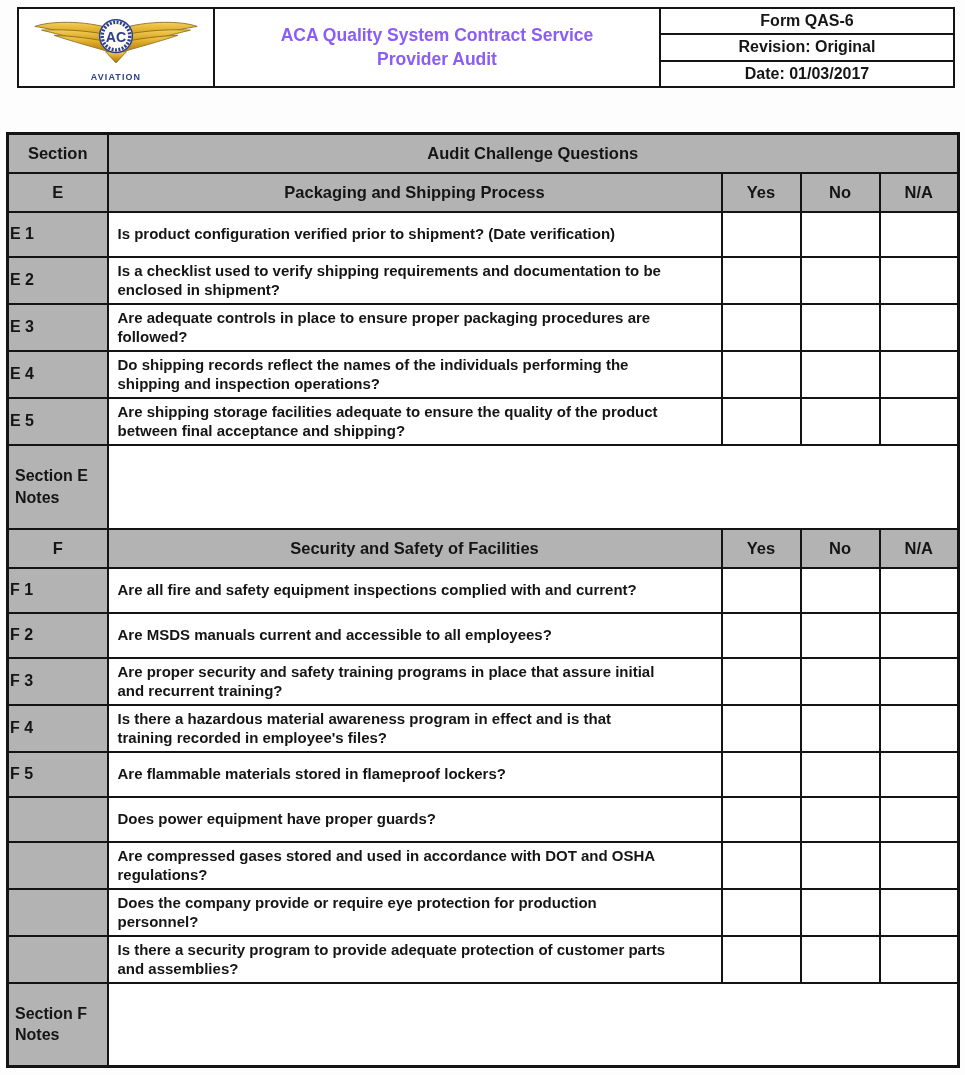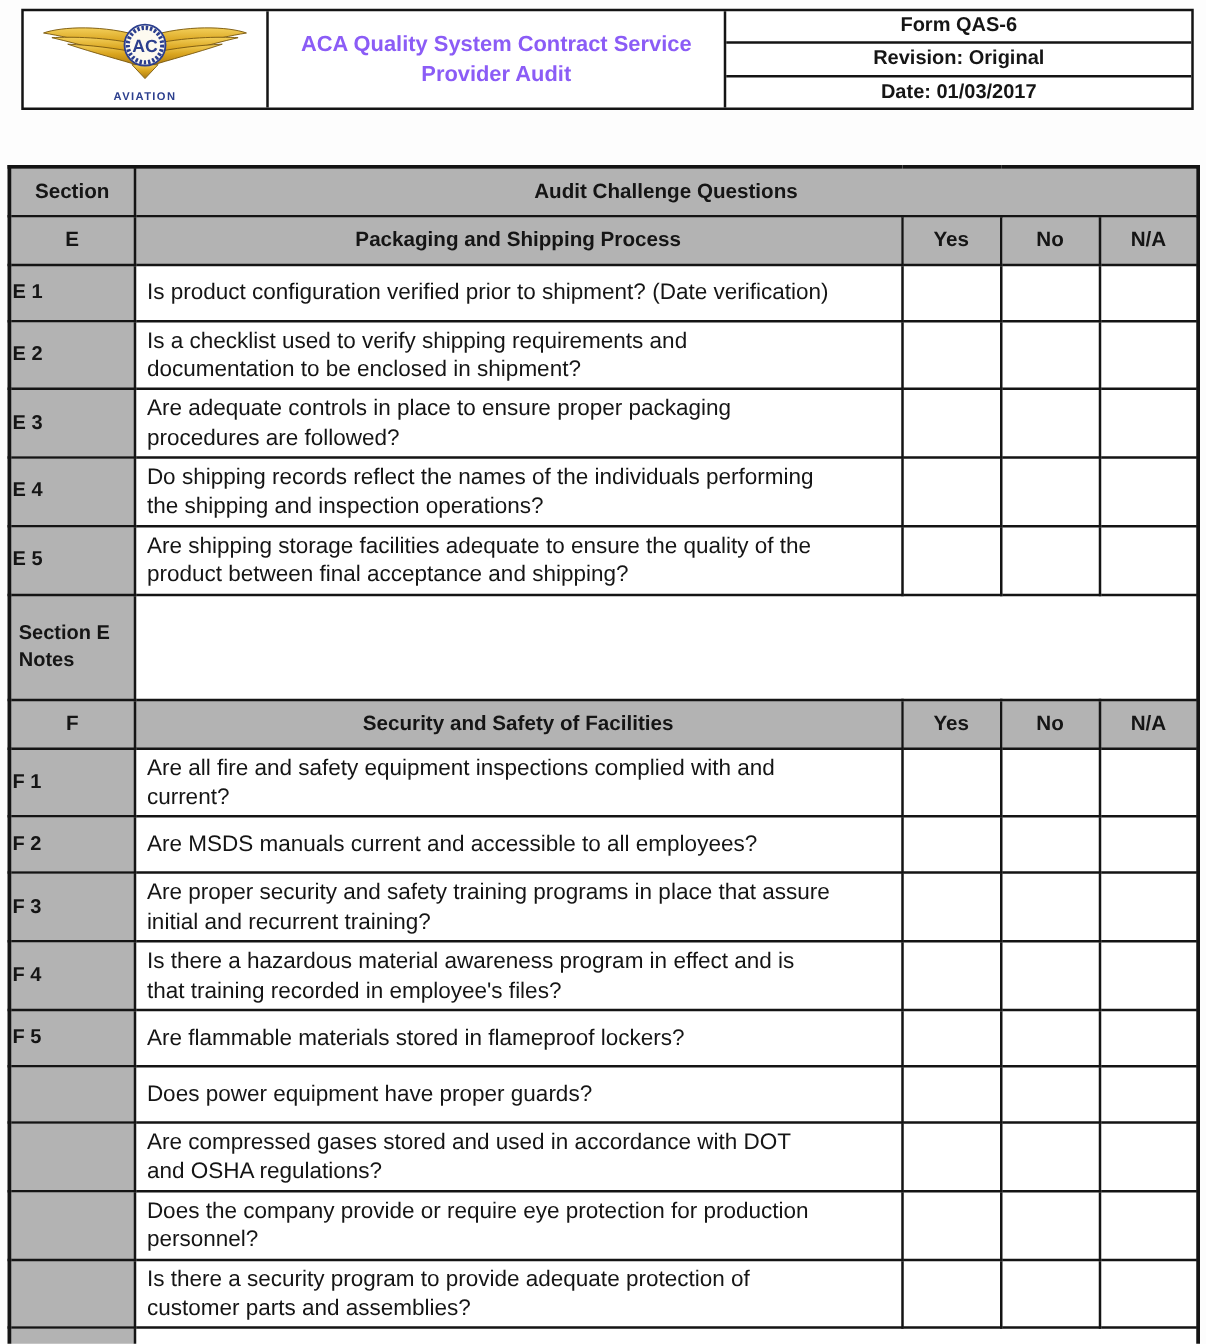--- a/index.html
+++ b/index.html
@@ -24,21 +24,21 @@
     display: flex; align-items: center; justify-content: center;
   }
   .title-cell {
     flex: 1;
     border-right: 2px solid #141414;
     display: flex; flex-direction: column;
     align-items: center; justify-content: center;
     font-weight: bold; font-size: 17.5px; line-height: 1.35;
     color: #8b5cf6;
   }
-  .info-cell { width: 372px; display: flex; flex-direction: column; }
+  .info-cell { width: 292px; display: flex; flex-direction: column; }
   .info-row {
     flex: 1;
     border-bottom: 2px solid #141414;
     display: flex; align-items: center; justify-content: center;
     font-weight: bold; font-size: 16px;
   }
   .info-row:last-child { border-bottom: none; }
 
   
   table.audit {
@@ -53,21 +53,21 @@
     border: 2px solid #141414;
     vertical-align: middle;
     overflow: hidden;
   }
   .gray { background: #b3b3b3; }
   .hd { font-weight: bold; text-align: center; font-size: 16.5px; }
   .sec { text-align: left; font-weight: bold; font-size: 16px; margin-top: 14px; }
   tr.hdr-row td { height: 39px; }
   tr.qrow td { height: 45px; }
   tr.notes-row td { height: 84px; }
-  td.q { padding: 3px 9px; font-size: 18px; font-weight: normal; }
+  td.q { padding: 3px 9px; font-size: 15px; font-weight: bold; }
   td.q .txt { display: block; max-width: 548px; line-height: 1.3; }
   td.notes-label { font-size: 16px; line-height: 1.35; padding: 16px 6px; }
   td.notes-area { background: #ffffff; }
   td.ans-cell { background: #ffffff; }
 
   
   .logo-cell svg text { font-family: "Liberation Sans", sans-serif; }
 </style>
 </head>
 <body>

